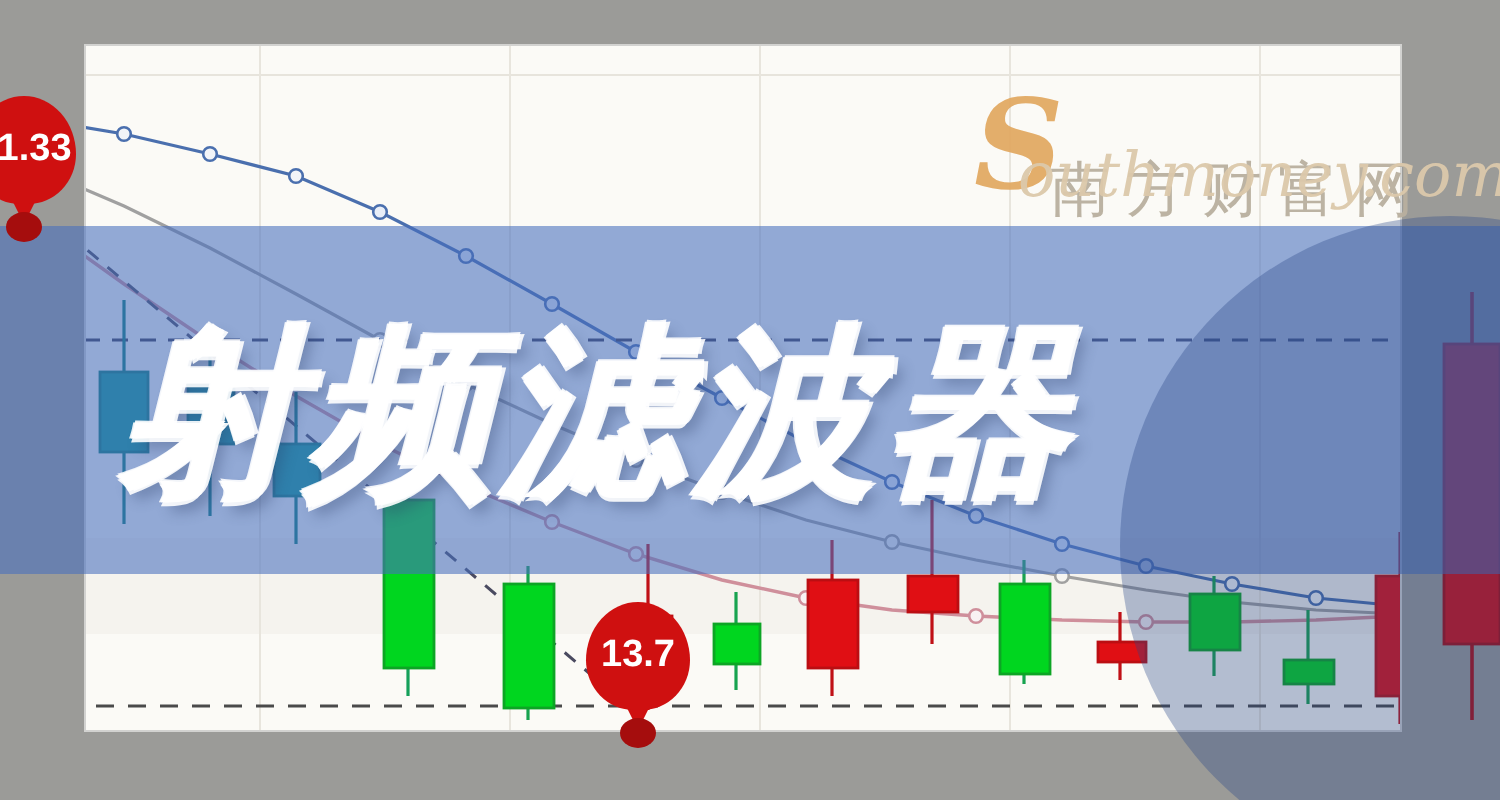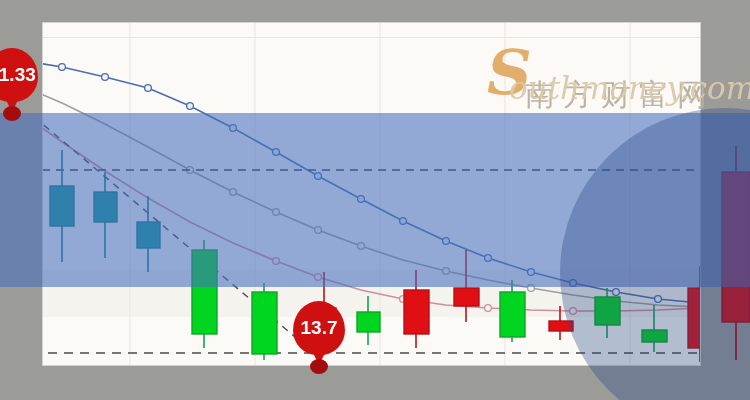--- a/index.html
+++ b/index.html
@@ -273,20 +273,21 @@
 
   <div class="blue-band"></div>
   <div class="blue-circle"></div>
 
   <div class="watermark">
     <div class="wm-s">S</div>
     <div class="wm-cn">南方财富网</div>
     <div class="wm-en">outhmoney.com</div>
   </div>
 
+  <div class="headline">射频滤波器</div>
 
   <div class="balloon" id="balloon-high">
     <div class="tail"></div>
     <div class="knot"></div>
     <div class="bubble">21.33</div>
   </div>
 
   <div class="balloon" id="balloon-low">
     <div class="tail"></div>
     <div class="knot"></div>

